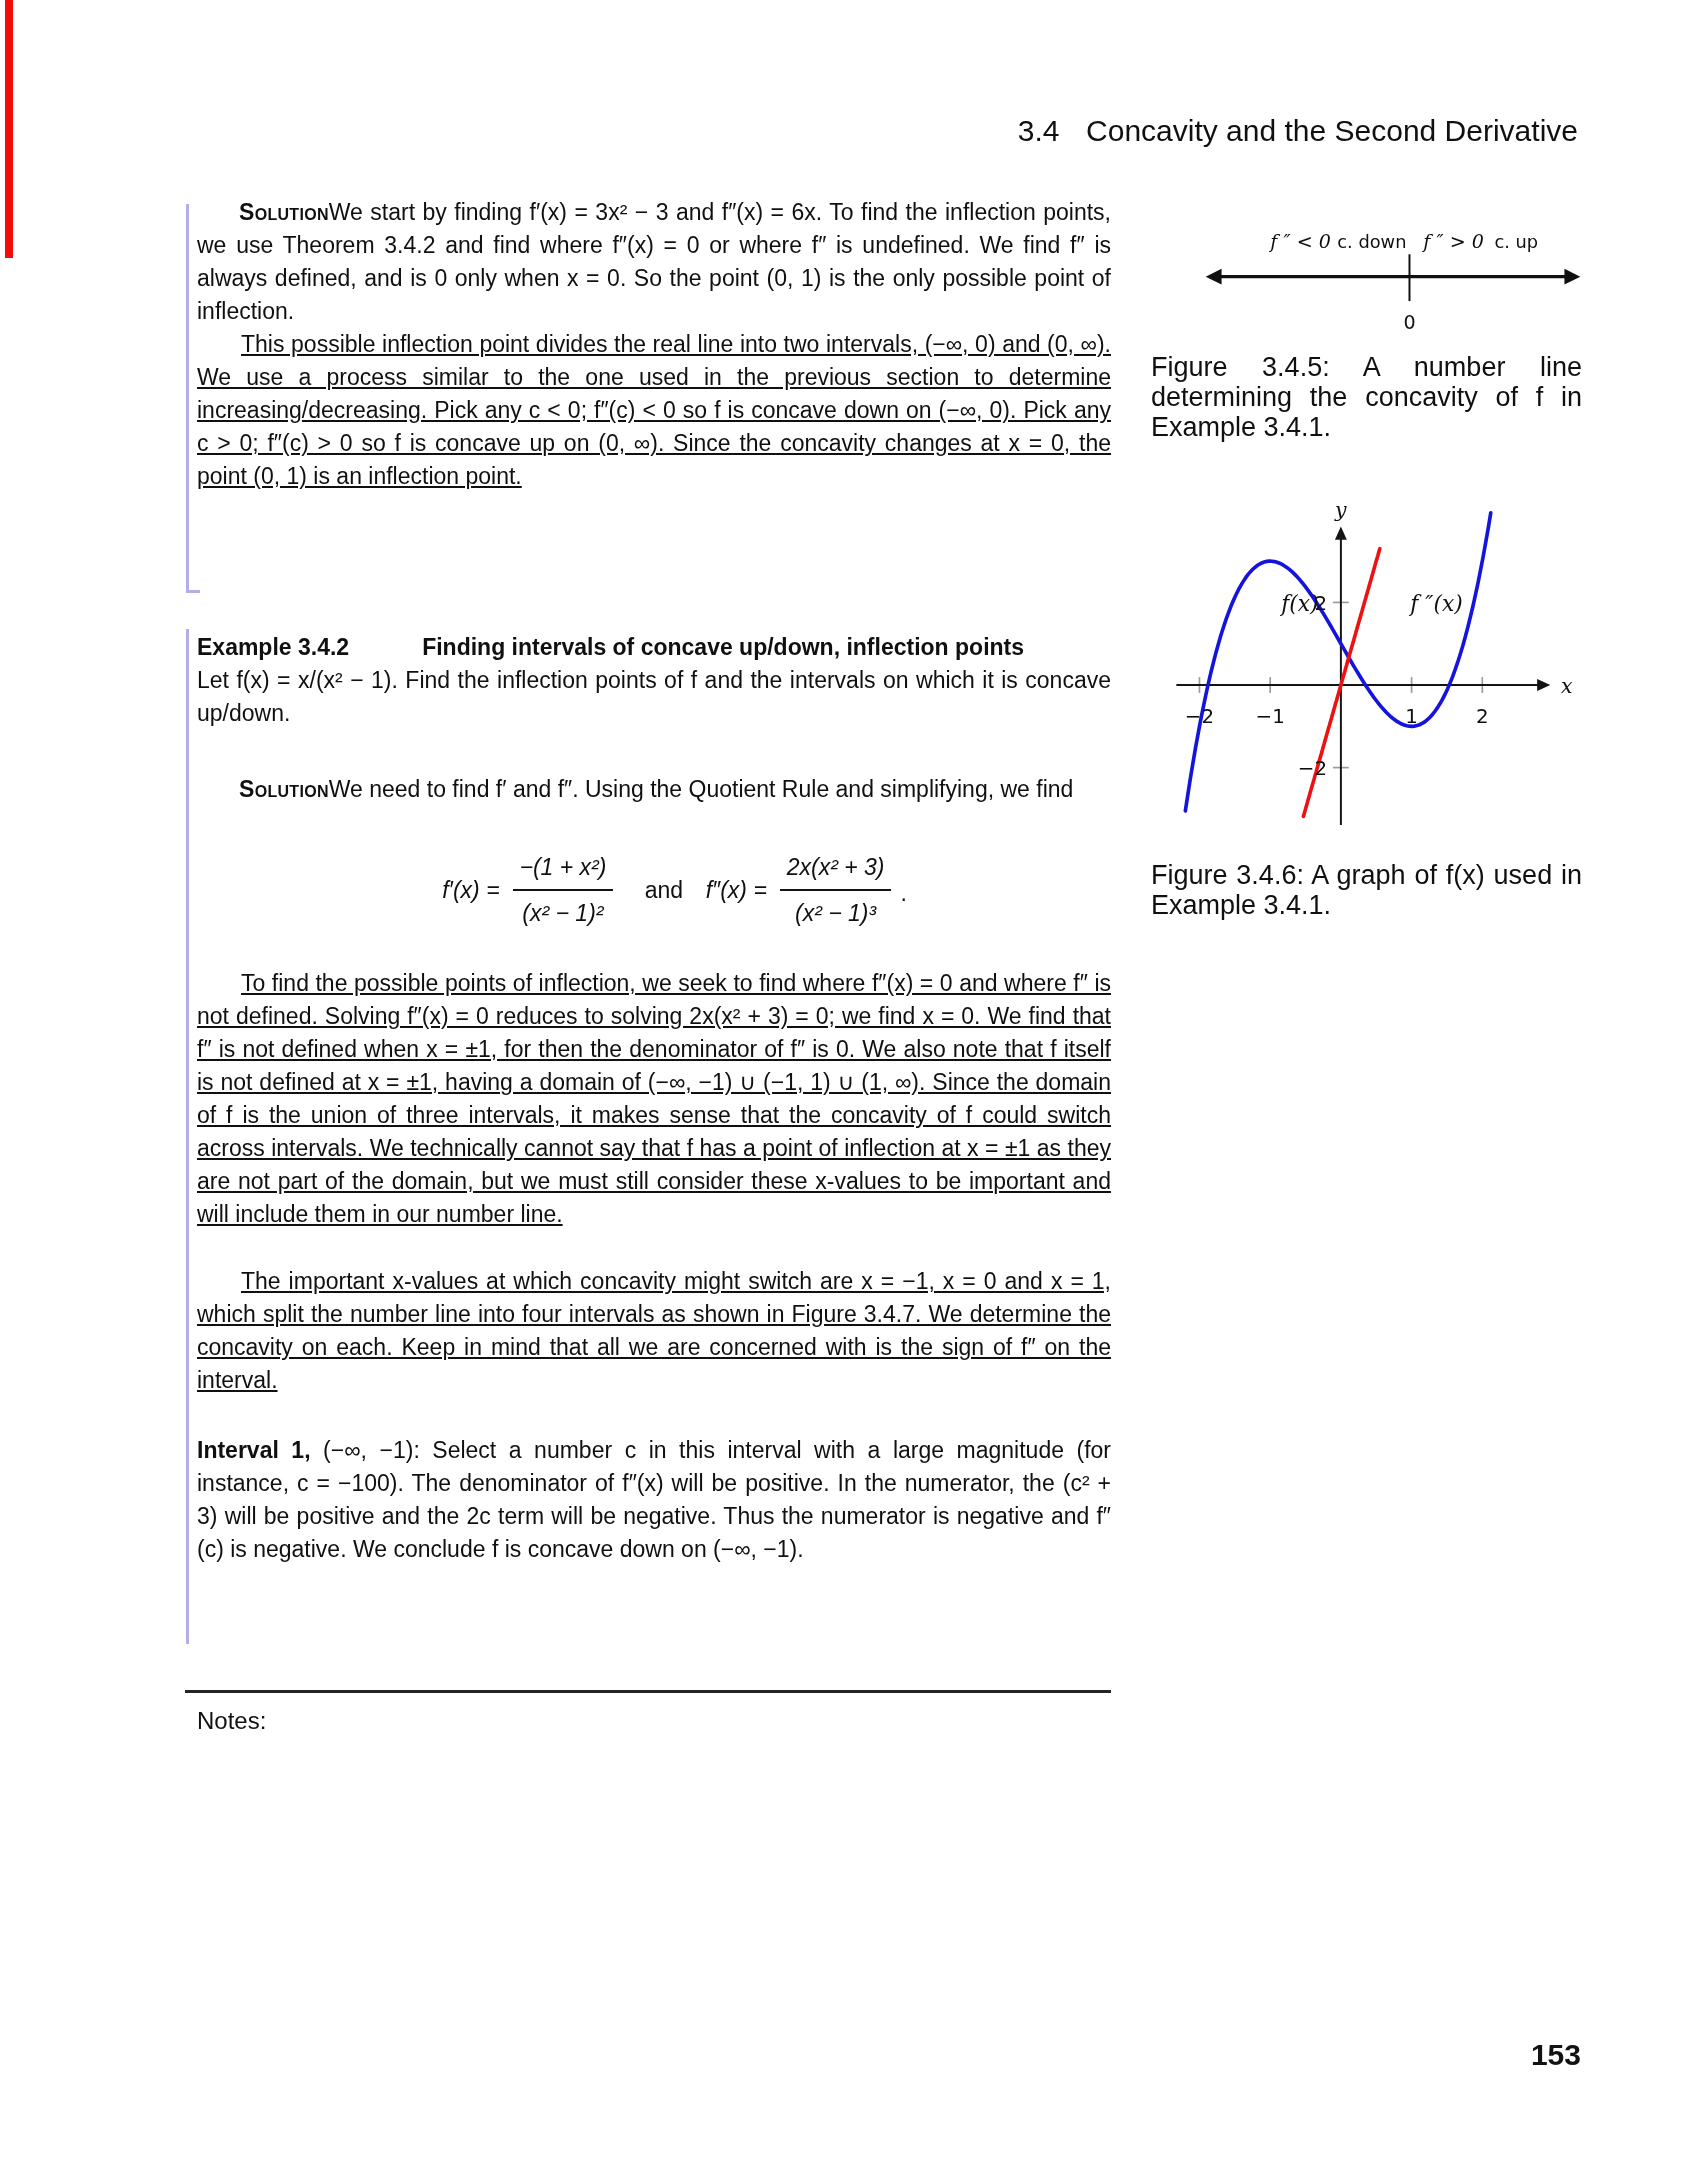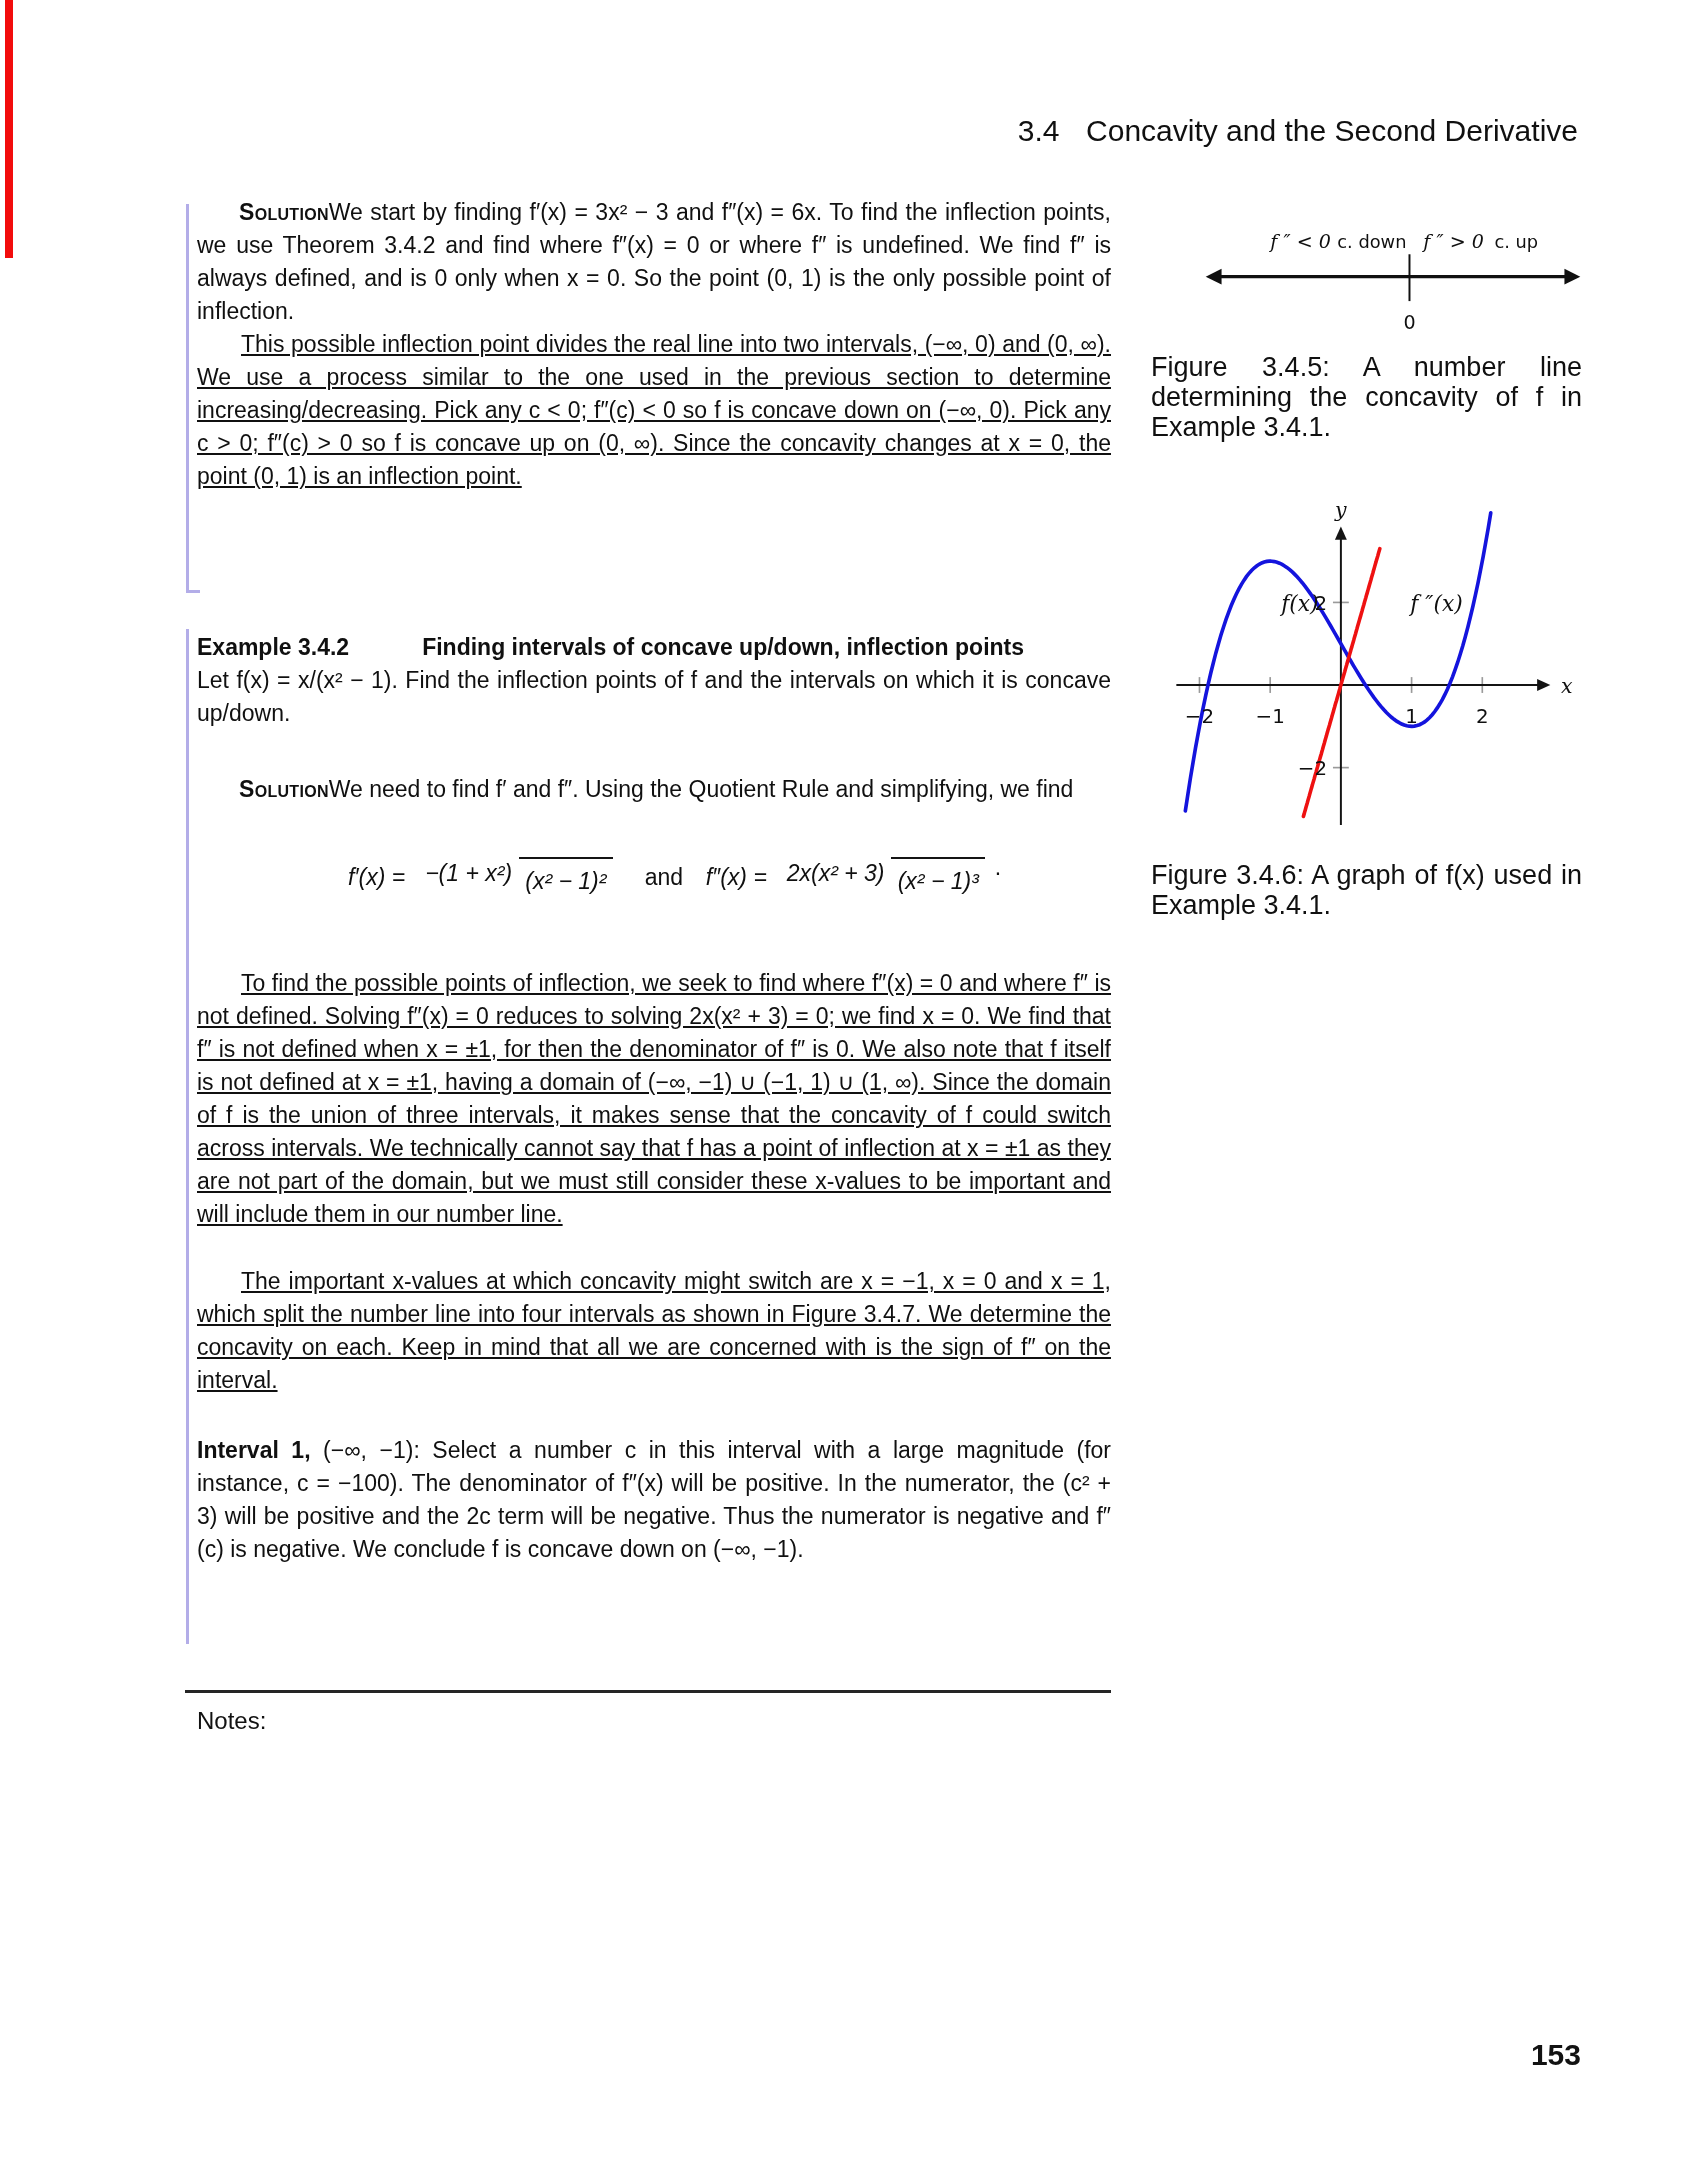--- a/index.html
+++ b/index.html
@@ -30,21 +30,21 @@
   .blk1{top:196px;}
   .blk-example{top:631px;}
   .ex-head{font-weight:700;}
   .ex-head .ex-num{margin-right:73px;}
   .blk-sol2{top:773px;}
   .blk-formula{top:851px;display:flex;justify-content:center;align-items:center;left:237px;width:875px;}
   .blk-para4{top:967px;}
   .blk-para5{top:1265px;}
   .blk-interval{top:1434px;}
   .bold-lead{font-weight:700;}
-  .frac{display:inline-flex;flex-direction:row;text-align:center;font-style:italic;vertical-align:middle;margin:0 9.3px;}
+  .frac{display:inline-flex;flex-direction:column;text-align:center;font-style:italic;vertical-align:middle;margin:0 9.3px;}
   .frac .num{padding:0 6.6px 5.3px;}
   .frac .den{border-top:2px solid #141414;padding:5.3px 6.6px 0;}
   .f-lhs{font-style:italic;margin-right:4px;}
   .f-and{margin:0 22.5px;}
   .f-tail{align-self:flex-end;padding-bottom:20px;}
 
   
   .notes-rule{left:185px;top:1690px;width:926px;height:2.6px;background:#252525;}
   .notes-label{left:197px;top:1707px;font-size:24px;}
   .page-num{left:1422px;top:2038px;width:159px;text-align:right;font-weight:700;font-size:30px;}

